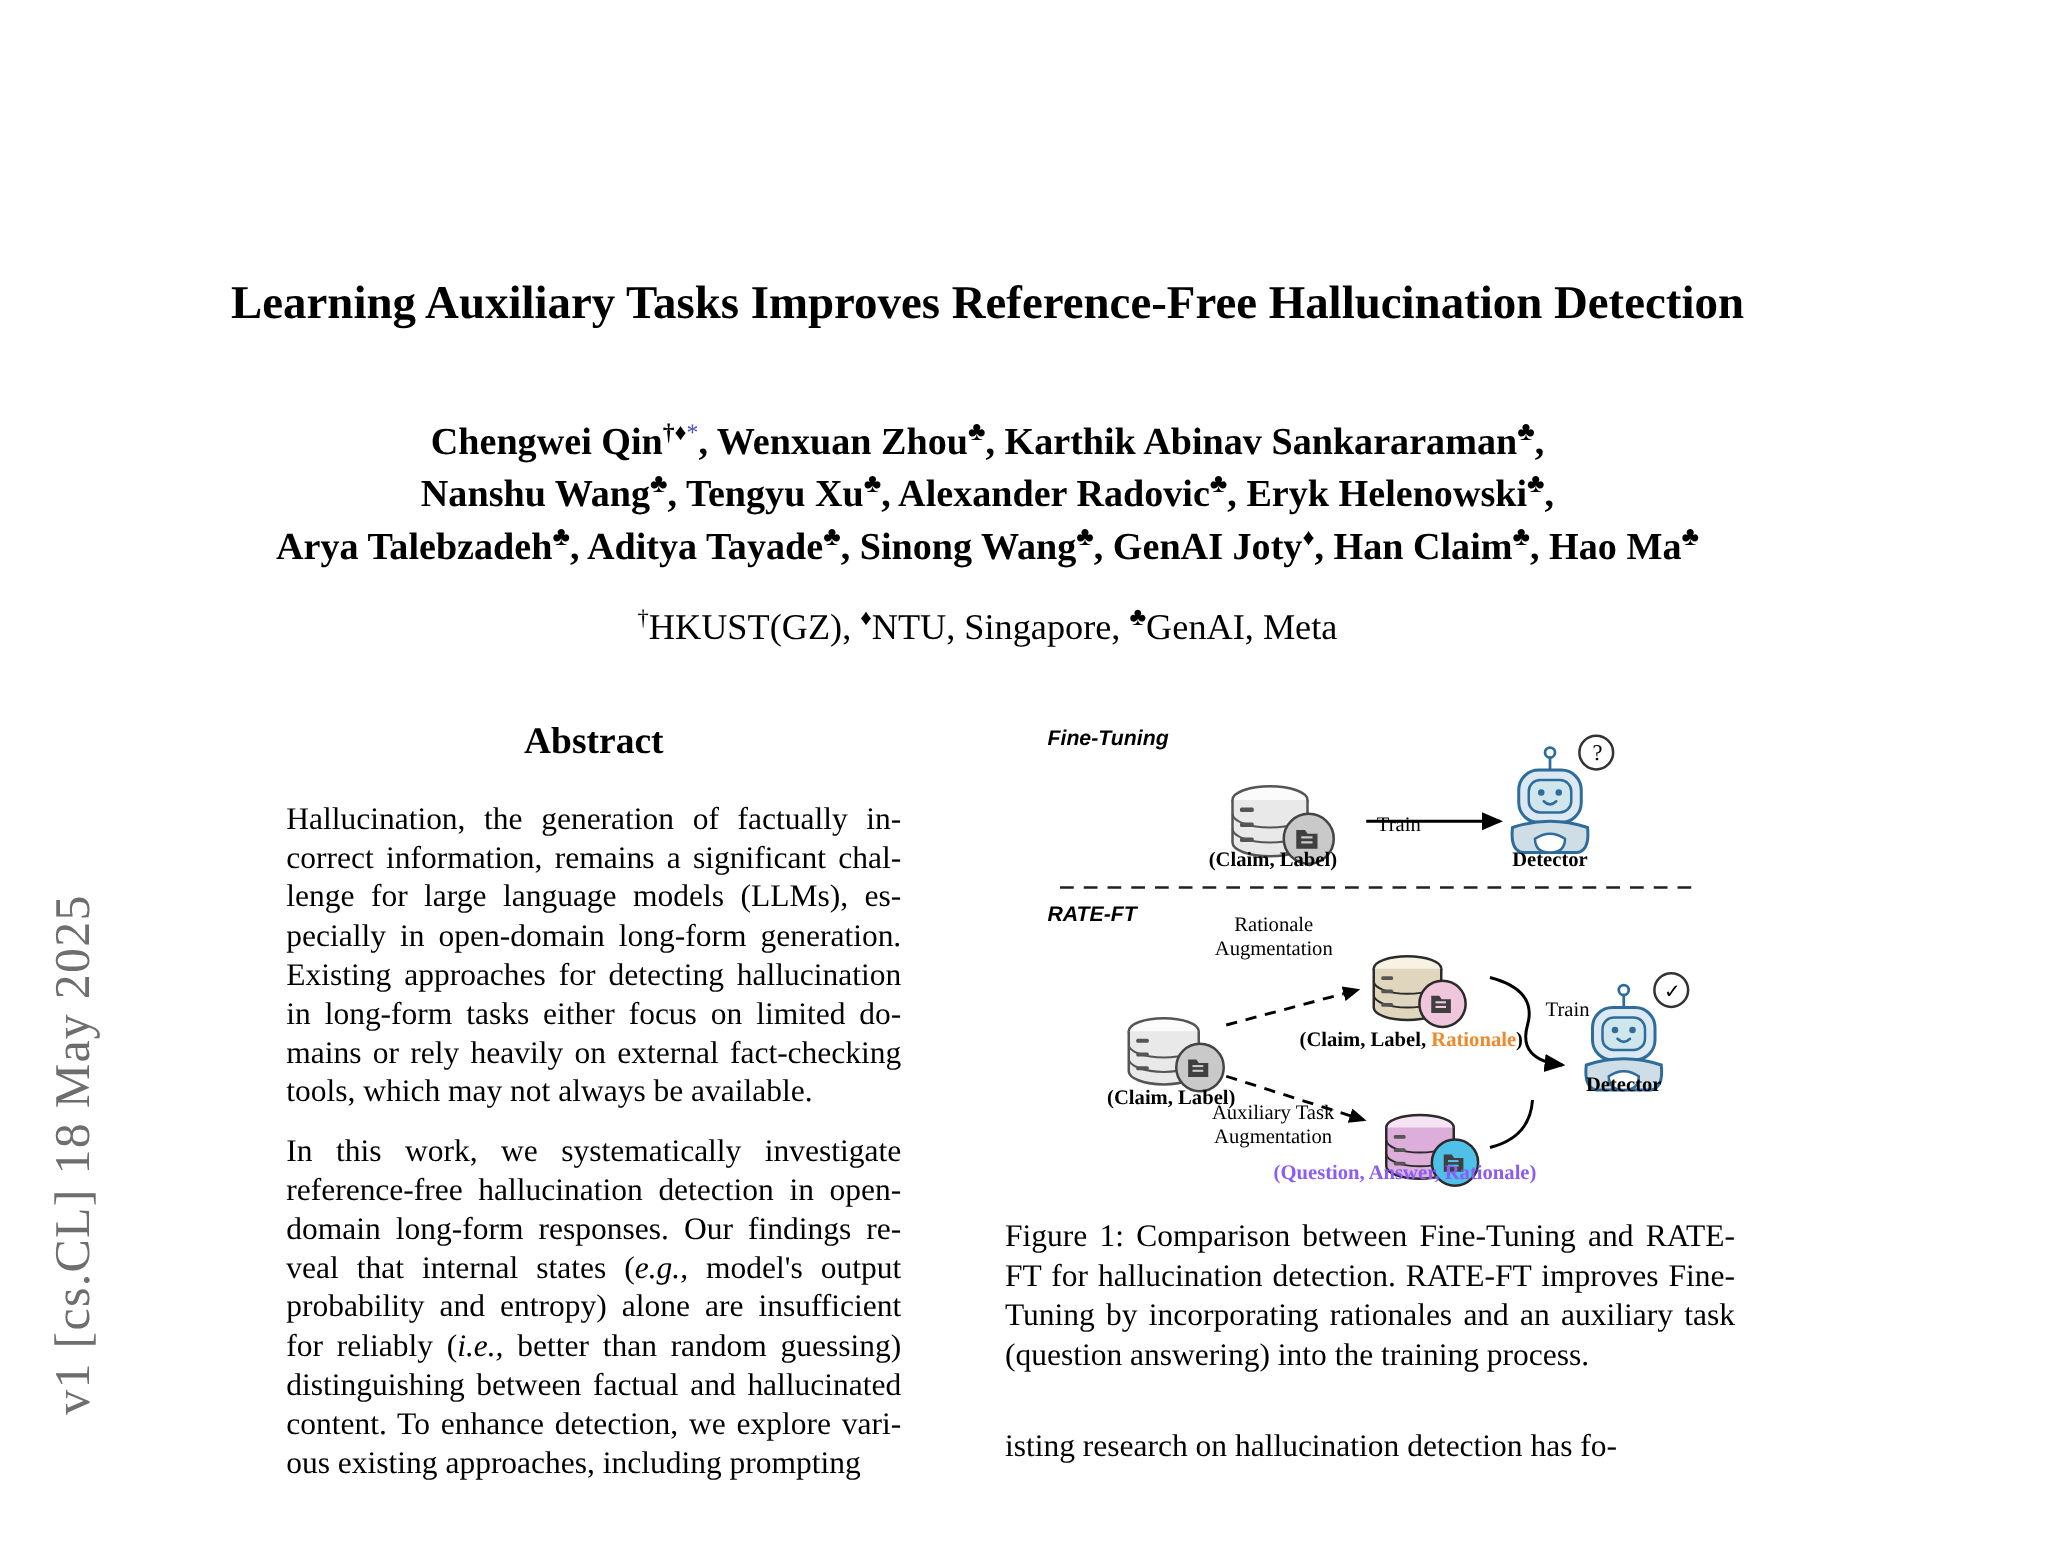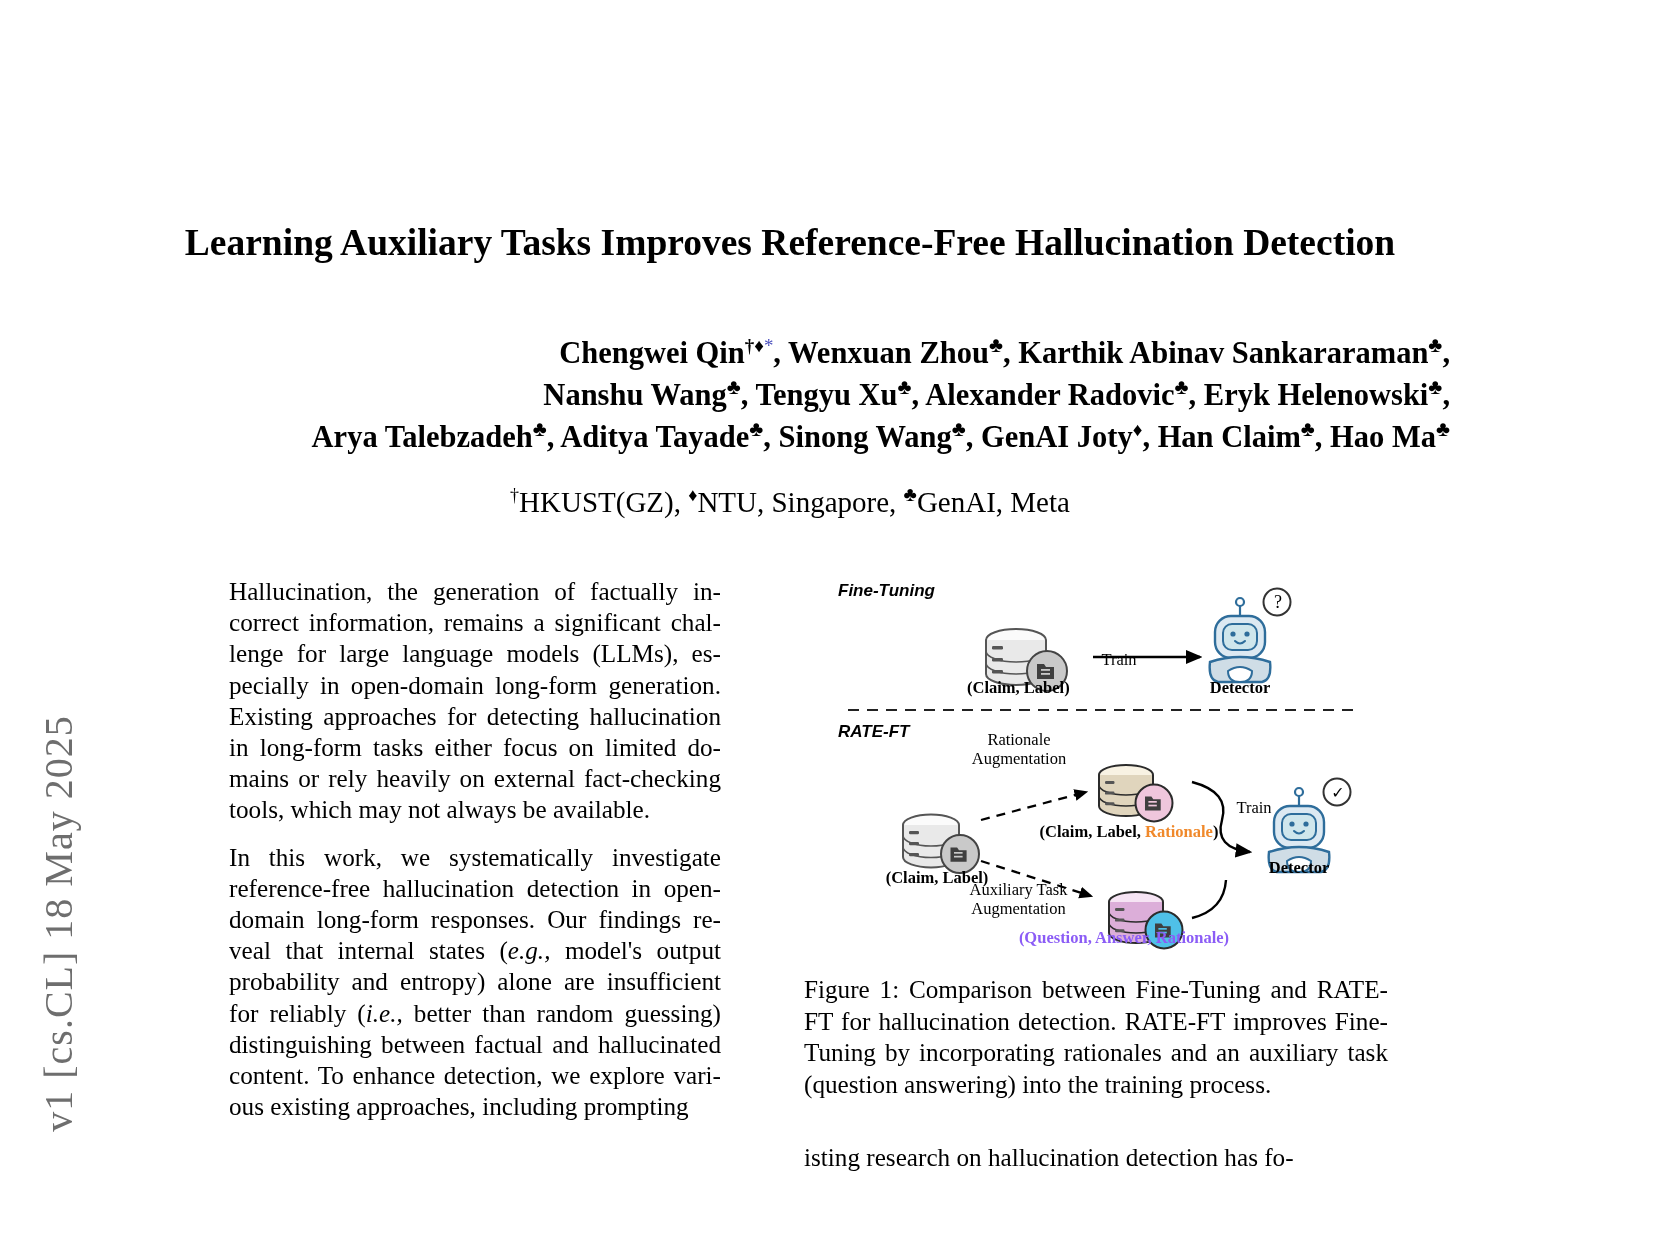--- a/index.html
+++ b/index.html
@@ -45,21 +45,21 @@
     font-size: 37.5px;
     line-height: 45px;
     margin: 0;
   }
 
   #authors-block {
     position: absolute;
     left: 130px;
     top: 332px;
     width: 1320px;
-    text-align: right;
+    text-align: center;
     font-family: "Liberation Serif", serif;
     font-weight: bold;
     font-size: 30.5px;
     line-height: 42px;
   }
   .author-line { white-space: nowrap; }
   .sup {
     font-size: 0.62em;
     vertical-align: super;
     font-weight: bold;
@@ -183,20 +183,21 @@
   <div class="author-line">
     <span>Arya Talebzadeh</span><span class="sup club">♣</span><span>, Aditya Tayade</span><span class="sup club">♣</span><span>, Sinong Wang</span><span class="sup club">♣</span><span>, GenAI Joty</span><span class="sup">♦</span><span>, Han Claim</span><span class="sup club">♣</span><span>, Hao Ma</span><span class="sup club">♣</span>
   </div>
 </div>
 
 <div id="affil-line">
   <span class="sup">†</span><span>HKUST(GZ), </span><span class="sup">♦</span><span>NTU, Singapore, </span><span class="sup club">♣</span><span>GenAI, Meta</span>
 </div>
 
 <div id="col-left">
+  <div id="abstract-heading">Abstract</div>
   <p class="abs-para">Hallucination, the generation of factually in-correct information, remains a significant chal-lenge for large language models (LLMs), es-pecially in open-domain long-form generation. Existing approaches for detecting hallucination in long-form tasks either focus on limited do-mains or rely heavily on external fact-checking tools, which may not always be available.</p>
   <p class="abs-para"><span>In this work, we systematically investigate reference-free hallucination detection in open-domain long-form responses. Our findings re-veal that internal states (</span><span class="it">e.g.,</span><span> model's output probability and entropy) alone are insufficient for reliably (</span><span class="it">i.e.,</span><span> better than random guessing) distinguishing between factual and hallucinated content. To enhance detection, we explore vari-ous existing approaches, including prompting</span></p>
 </div>
 
 <div id="col-right">
 
   <div id="figure1">
 
     <svg id="fig-canvas" width="584" height="390" viewBox="0 0 584 390">
       <defs>

